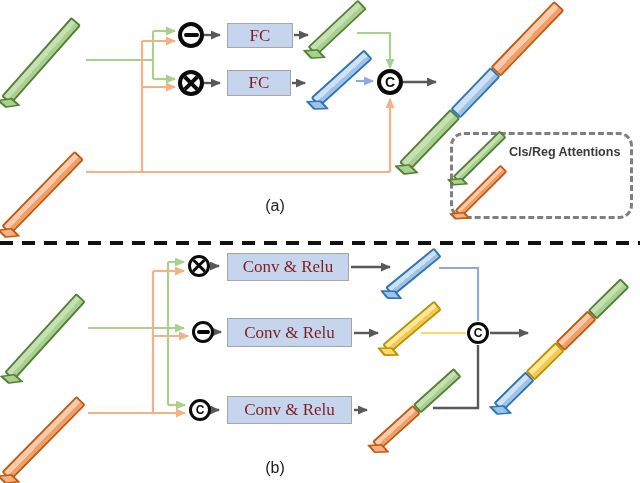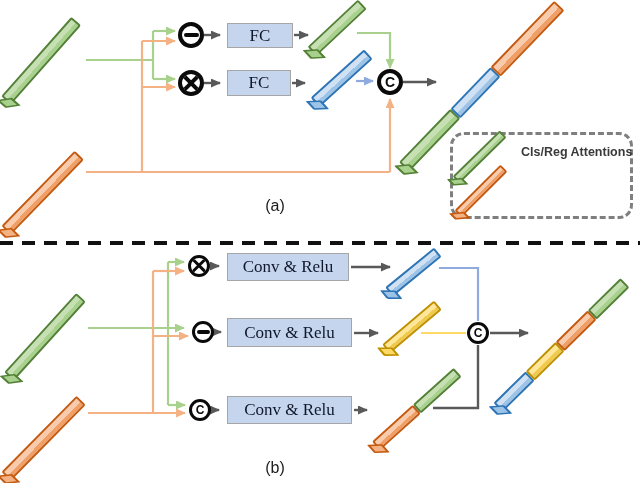--- a/index.html
+++ b/index.html
@@ -3,21 +3,21 @@
 <meta charset="utf-8">
 <style>
   html,body{margin:0;padding:0;background:#fff;}
   .canvas{position:relative;width:640px;height:483px;background:#fff;overflow:hidden;
           font-family:"Liberation Sans",sans-serif;}
   .canvas svg{position:absolute;left:0;top:0;}
 
   
   .node{position:absolute;box-sizing:border-box;background:#c6d5ee;border:1px solid #a6a6a6;
         display:flex;align-items:center;justify-content:center;
-        font-family:"Liberation Serif",serif;font-size:17px;color:#0f172a;}
+        font-family:"Liberation Serif",serif;font-size:17px;color:#7f1d1d;}
 
   
   .op{position:absolute;box-sizing:border-box;background:#fff;border-radius:50%;
       display:flex;align-items:center;justify-content:center;overflow:hidden;}
   .op-lg{width:26px;height:26px;border:4.5px solid #0a0a0a;}
   .op-sm{width:22px;height:22px;border:3.5px solid #0a0a0a;}
   .minus{display:block;width:15px;height:4px;background:#0a0a0a;border-radius:2px;}
   .op-sm .minus{width:13px;height:3.2px;}
   .times{position:absolute;inset:0;}
   .times::before,.times::after{content:'';position:absolute;left:-6%;right:-6%;top:50%;
@@ -136,21 +136,21 @@
   <div class="op op-lg" style="left:178px;top:70px">
       <span class="times"></span>
     </div>
   <div class="op op-lg" style="left:377px;top:69px">
       <span class="cletter">C</span>
     </div>
   <div class="node" style="left:227px;top:23px;width:66px;height:25px">FC</div>
   <div class="node" style="left:227px;top:70px;width:64px;height:26px">FC</div>
 
   <div class="legend">
-    <span class="legend-label" style="left:68px;top:10px">Cls/Reg Attentions</span>
+    <span class="legend-label" style="left:56px;top:10px">Cls/Reg Attentions</span>
   </div>
   <div class="bar" style="left:456px;top:175px;width:66px;height:10px;transform:rotate(-44.4deg)">
       <div class="seg c-green" style="width:100%"></div>
     </div>
   <div class="bar" style="left:458px;top:209px;width:65px;height:10px;transform:rotate(-45deg)">
       <div class="seg c-orange" style="width:100%"></div>
     </div>
 
   <div class="sec-label" style="left:253px;top:197px">(a)</div>
 

